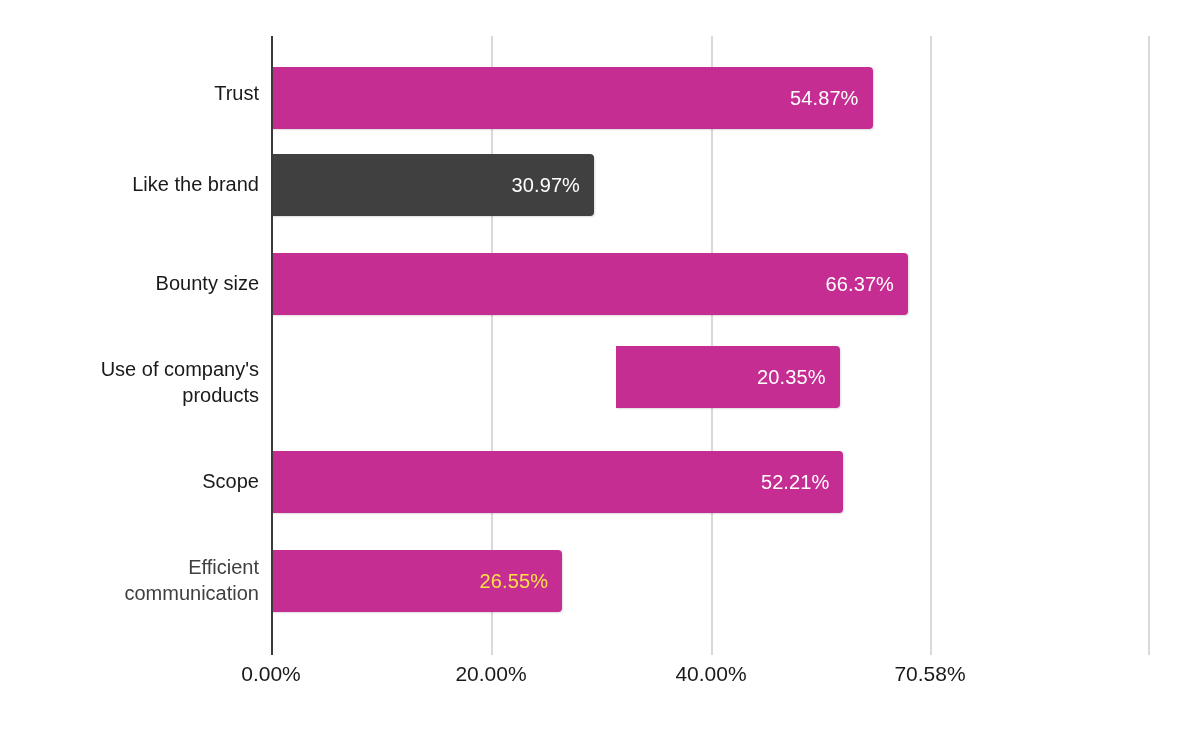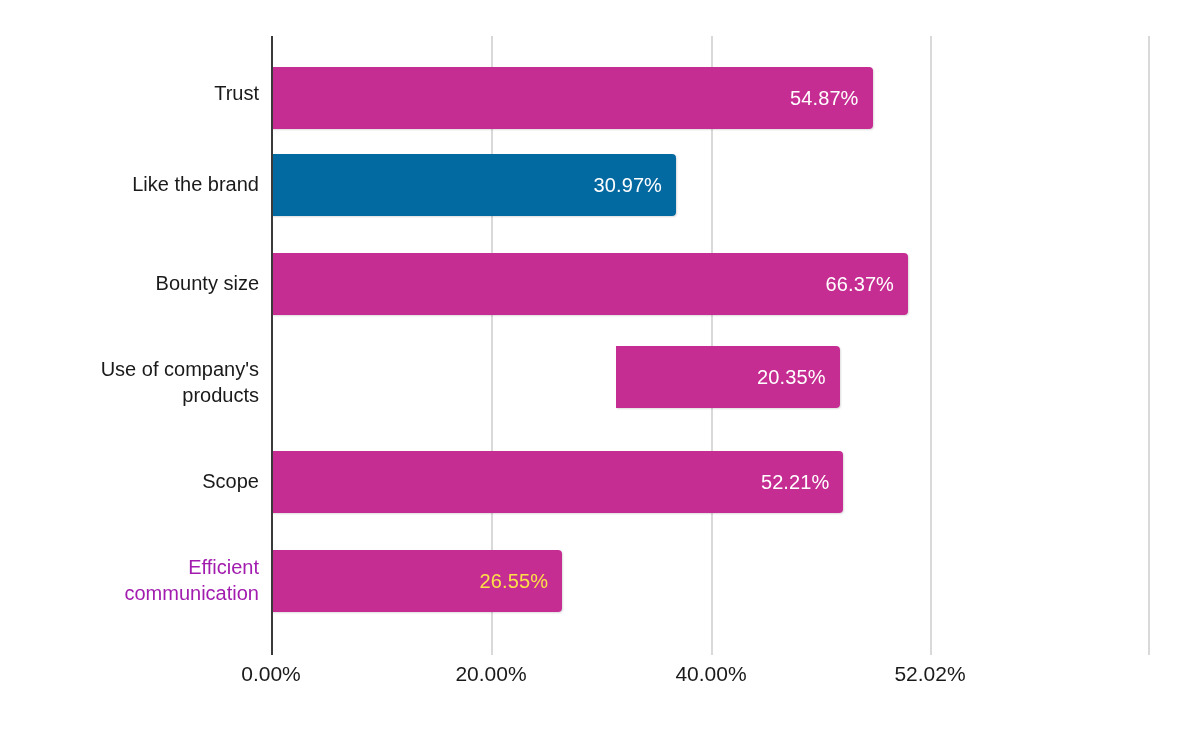--- a/index.html
+++ b/index.html
@@ -148,32 +148,32 @@
     <div class="axis-line" style="background: rgb(58, 58, 58);"></div>
   </div>
 
   <div class="cat-labels">
     <div class="cat-label" style="top: 8px; color: rgb(26, 26, 26);">Trust</div>
     <div class="cat-label" style="top: 99px; color: rgb(26, 26, 26);">Like the brand</div>
     <div class="cat-label" style="top: 198px; color: rgb(26, 26, 26);">Bounty size</div>
     <div class="cat-label" style="top: 297px; color: rgb(26, 26, 26);">Use of company's
 products</div>
     <div class="cat-label" style="top: 396px; color: rgb(26, 26, 26);">Scope</div>
-    <div class="cat-label" style="top: 495px; color: #a21caf; padding-left: 29px;">Efficient
+    <div class="cat-label" style="top: 495px; color: #404040; padding-left: 29px;">Efficient
 communication</div>
   </div>
 
   <div class="bars-layer">
     <div class="bar-band" style="top:12px;">
       <div class="bar" style="width: 601.512px; background: rgb(198, 45, 146);">
         <span class="bar-value" style="color: rgb(255, 255, 255);">54.87%</span>
       </div>
     </div>
     <div class="bar-band" style="top:99px;">
-      <div class="bar" style="width: 405px; background: #0369a1;">
+      <div class="bar" style="width: 323px; background: #404040;">
         <span class="bar-value" style="color: rgb(255, 255, 255);">30.97%</span>
       </div>
     </div>
     <div class="bar-band" style="top:198px;">
       <div class="bar" style="width: 637px; background: rgb(198, 45, 146); padding-left: 12px;">
         <span class="bar-value" style="color: rgb(255, 255, 255);">66.37%</span>
       </div>
     </div>
     <div class="bar-band" style="top:291px;justify-content:center;">
       <div class="bar" style="width: 223.087px; background: rgb(198, 45, 146);">
@@ -189,16 +189,16 @@
       <div class="bar" style="width: 291.054px; background: rgb(198, 45, 146);">
         <span class="bar-value" style="color: #fde047;">26.55%</span>
       </div>
     </div>
   </div>
 
   <div class="tick-labels">
     <div class="tick-label" style="left: 271px; color: rgb(26, 26, 26);">0.00%</div>
     <div class="tick-label" style="left: 491px; color: rgb(26, 26, 26);">20.00%</div>
     <div class="tick-label" style="left: 711px; color: rgb(26, 26, 26);">40.00%</div>
-    <div class="tick-label" style="left: 930px; color: rgb(26, 26, 26);">52.02%</div>
+    <div class="tick-label" style="left: 930px; color: rgb(26, 26, 26);">70.58%</div>
   </div>
 
 </div>
 
 </body></html>

